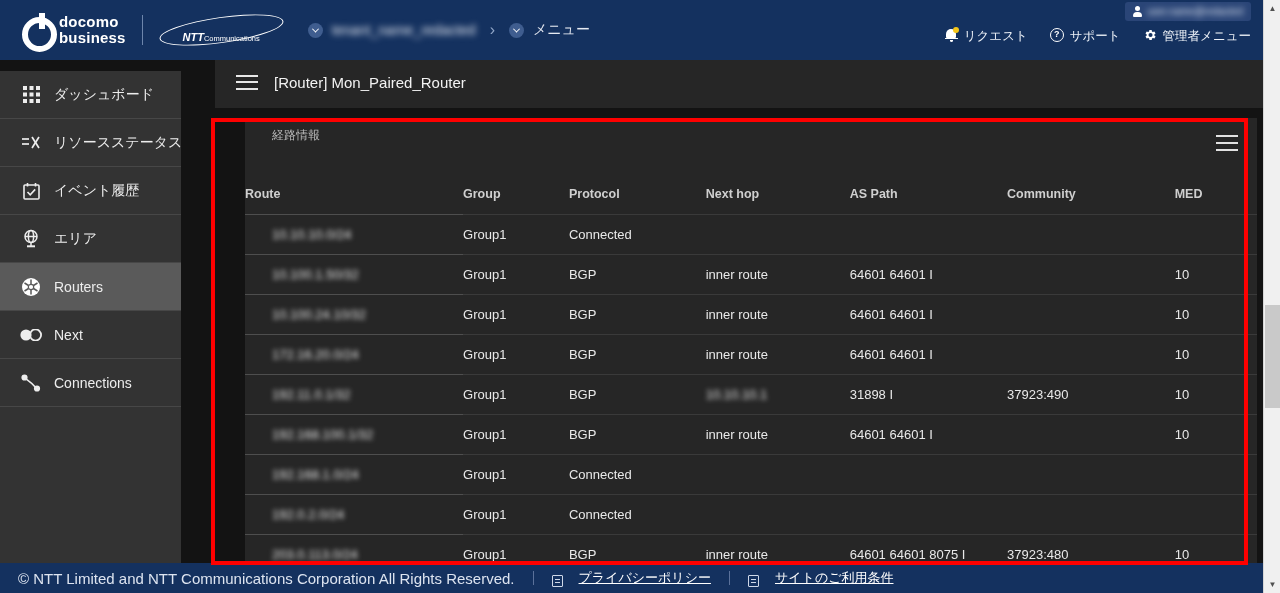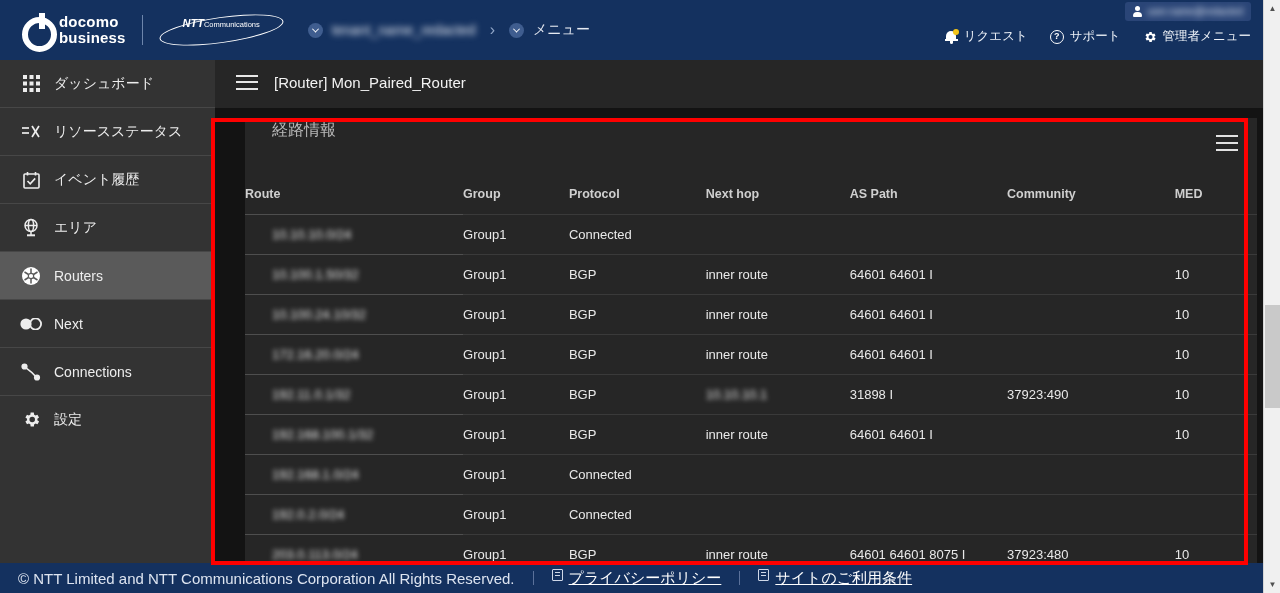--- a/index.html
+++ b/index.html
@@ -44,21 +44,21 @@
     border: 6px solid #ffffff;
   }
   .logo-d::after {
     content: ""; position: absolute; left: 17px; top: 0;
     width: 6px; height: 16px; background: #ffffff;
   }
   .logo-text { color: #fff; font-size: 15px; line-height: 16px; font-weight: 700; letter-spacing: .2px; }
   .logo-divider { width: 1px; height: 30px; background: #6d85ab; margin: 0 16px; }
   .ntt-logo {
     position: relative; width: 125px; height: 26px;
-    display: flex; align-items: flex-start; justify-content: center;
+    display: flex; align-items: flex-end; justify-content: center;
   }
   .ntt-logo .ell {
     position: absolute; inset: 0; border: 1.5px solid #ffffff; border-radius: 50%;
     transform: rotate(-8deg);
   }
   .ntt-logo .ntt-txt {
     position: relative; z-index: 2; color: #fff; font-weight: 700;
     font-size: 11px; font-style: italic; white-space: nowrap;
   }
   .ntt-logo .ntt-txt .small { font-size: 7.5px; font-weight: 400; font-style: normal; }
@@ -97,21 +97,21 @@
   .user-pill .person::after {
     content: ""; position: absolute; bottom: 0; left: 0;
     width: 9px; height: 5px; border-radius: 4px 4px 1px 1px; background: #fff;
   }
   .user-name { color: #dfe6f2; font-size: 10px; white-space: nowrap; }
   .hdr-actions {
     position: absolute; right: 0; top: 28px;
     display: flex; align-items: center; gap: 22px;
   }
   .hdr-action {
-    display: flex; align-items: center; gap: 6px;
+    display: flex; gap: 6px;
     color: #eef2f8; font-size: 12.5px; white-space: nowrap; cursor: pointer;
   }
   .ico-bell { position: relative; width: 13px; height: 14px; flex: 0 0 auto; }
   .ico-bell .body {
     position: absolute; left: 1.5px; top: 1px; width: 10px; height: 9px;
     background: #fff; border-radius: 5px 5px 1px 1px;
   }
   .ico-bell .base {
     position: absolute; left: 0; top: 9.5px; width: 13px; height: 1.6px; background: #fff;
   }
@@ -126,21 +126,21 @@
   .ico-help {
     width: 14px; height: 14px; border-radius: 50%; border: 1.4px solid #fff;
     color: #fff; font-size: 9px; font-weight: 700; line-height: 11.5px;
     text-align: center; flex: 0 0 auto;
   }
   .ico-gear { width: 14px; height: 14px; position: relative; flex: 0 0 auto; }
   .ico-gear svg { display: block; }
 
   
   .sidebar {
-    position: absolute; left: 0; top: 60px; width: 215px; height: 503px;
+    position: absolute; left: 0; top: 71px; width: 181px; height: 503px;
     background: #333333; z-index: 20;
   }
   .side-item {
     display: flex; align-items: center; height: 47px; padding-left: 8px;
     color: #ededed; font-size: 14px; cursor: pointer;
   }
   .side-item.active { background: #5a5a5a; text-align: right; }
   .side-item .si-ico {
     width: 46px; display: flex; align-items: center; justify-content: center;
     flex: 0 0 auto;
@@ -165,22 +165,22 @@
     background: #131313; overflow: hidden;
   }
   .card {
     position: absolute; left: 30px; top: 6px; width: 1012px; height: 445px;
     background: #262626;
   }
   .card-head {
     position: relative; height: 56px;
   }
   .card-title {
-    position: absolute; left: 27px; top: 2px;
-    color: #b9b9b9; font-size: 16px;
+    position: absolute; left: 27px; top: 9px;
+    color: #b9b9b9; font-size: 12px;
   }
   .card-menu {
     position: absolute; right: 19px; top: 17px;
     width: 22px; height: 16px; cursor: pointer;
   }
   .card-menu span { display: block; height: 2px; background: #e2e2e2; margin-bottom: 5px; }
   .card-menu span:last-child { margin-bottom: 0; }
 
   table.routes { width: 100%; border-collapse: collapse; table-layout: fixed; }
   table.routes th {
@@ -209,22 +209,22 @@
   }
 
   
   .footer {
     position: absolute; left: 0; bottom: 0; width: 1263px; height: 30px;
     background: #14315f; display: flex; align-items: center; z-index: 35;
   }
   .foot-copy { color: #dde4f0; font-size: 15px; margin-left: 18px; white-space: nowrap; }
   .foot-div { width: 1px; height: 14px; background: #5b719a; margin: 0 18px; }
   .foot-link {
-    display: flex; align-items: flex-start; gap: 6px;
-    color: #ffffff; font-size: 15px; text-decoration: underline; cursor: pointer; white-space: nowrap;
+    display: flex; align-items: flex-end; gap: 16px;
+    color: #ffffff; font-size: 13px; text-decoration: underline; cursor: pointer; white-space: nowrap;
   }
   .doc-ico {
     width: 11px; height: 12px; border: 1.3px solid #cfd8e8; border-radius: 1px;
     position: relative; flex: 0 0 auto;
   }
   .doc-ico::before {
     content: ""; position: absolute; left: 2px; top: 2.5px; width: 5px; height: 1px; background: #cfd8e8;
     box-shadow: 0 3px 0 #cfd8e8;
   }
 </style>
@@ -381,28 +381,20 @@
         <svg width="20" height="18" viewBox="0 0 20 18" fill="none" stroke="#ededed" stroke-width="1.6">
           <circle cx="3.5" cy="3.5" r="2.3" fill="#ededed"></circle>
           <circle cx="16" cy="14.5" r="2.3" fill="#ededed"></circle>
           <path d="M5.2 5.2 C9 8 10.5 8.5 14.2 12.9"></path>
         </svg>
       </span>
       <span class="side-label">Connections</span>
     </div>
     <div class="side-sep"></div>
 
-    <div class="side-item">
-      <span class="si-ico">
-        <svg width="19" height="19" viewBox="0 0 24 24" fill="#ededed">
-          <path d="M19.4 13a7.8 7.8 0 000-2l2.1-1.6-2-3.5-2.5 1a7.6 7.6 0 00-1.7-1l-.4-2.6H10.9l-.4 2.6c-.6.3-1.2.6-1.7 1l-2.5-1-2 3.5L6.4 11a7.8 7.8 0 000 2l-2.1 1.6 2 3.5 2.5-1c.5.4 1.1.8 1.7 1l.4 2.6h4.1l.4-2.6c.6-.3 1.2-.6 1.7-1l2.5 1 2-3.5-2.2-1.6zM12.9 15.5a3.5 3.5 0 110-7 3.5 3.5 0 010 7z"></path>
-        </svg>
-      </span>
-      <span class="side-label">設定</span>
-    </div>
   </nav>
 
   <div class="pageheader">
     <div class="burger">
       <span></span>
         <span></span>
         <span></span>
     </div>
     <div class="page-title">[Router] Mon_Paired_Router</div>
   </div>

